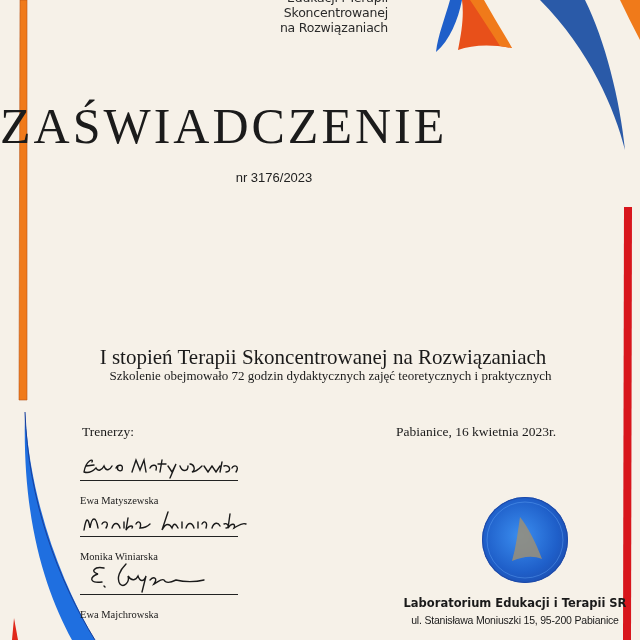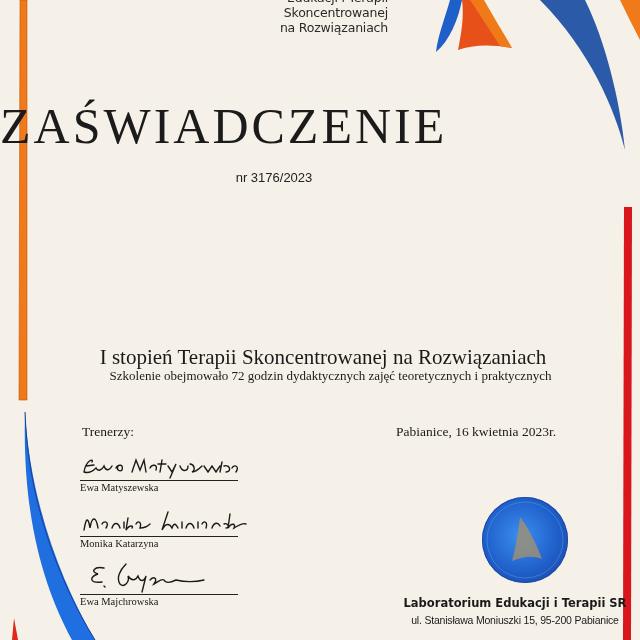--- a/index.html
+++ b/index.html
@@ -41,21 +41,21 @@
       font-size: 21px; font-family: "Liberation Serif", serif; padding-left: 6px; box-sizing: border-box; margin-top: 12px;
     }
     .hours {
       left: 0; width: 640px; top: 368px; text-align: center;
       font-size: 13px; font-family: "Liberation Serif", serif; padding-left: 21px; box-sizing: border-box;
     }
     .trainers-label { left: 82px; top: 424px; font-size: 13.5px; font-family: "Liberation Serif", serif; }
     .place-date { left: 396px; top: 424px; font-size: 13.5px; font-family: "Liberation Serif", serif; }
     .sig-block { left: 80px; width: 160px; }
     .sig-line { height: 1px; background: #222; width: 158px; }
-    .sig-name { font-size: 10.5px; font-family: "Liberation Serif", serif; margin-top: 1px; }
+    .sig-name { font-size: 10.5px; font-family: "Liberation Serif", serif; margin-top: 14px; }
     .sig-svg { display: block; }
     .seal {
       left: 482px; top: 497px; width: 86px; height: 86px; border-radius: 50%;
       background: radial-gradient(circle at 45% 45%, #3b8ef0 0%, #1f5fc9 55%, #1a3f9a 100%);
       box-shadow: 0 0 0 1px #1e4aa8 inset;
     }
     .org-name {
       left: 380px; width: 270px; top: 596px; text-align: center;
       font-family: "DejaVu Sans", "Liberation Sans", sans-serif; font-weight: bold;
       font-size: 11.5px; color: #1a1a1a;
@@ -110,21 +110,21 @@
     </svg>
     <div class="sig-line"></div>
     <div class="sig-name">Ewa Matyszewska</div>
   </div>
 
   <div class="abs sig-block" style="top:508px;">
     <svg class="sig-svg" width="170" height="28" viewBox="0 0 170 28">
       <path d="M4 22 C6 10 8 8 10 20 C12 8 16 8 18 20 M22 16 C24 12 30 14 26 20 M32 20 C34 14 38 14 40 20 M44 14 L44 20 M48 10 L46 22 C50 16 54 18 52 20 M56 16 C58 12 62 14 60 20 C64 20 68 18 70 16 M88 4 L82 22 C86 14 90 16 92 20 C94 14 96 16 98 20 M102 14 L102 20 M106 20 C108 14 112 14 114 20 M118 14 L118 20 M122 16 C124 12 128 14 126 20 M132 20 C134 14 138 14 140 18 M144 16 C148 14 150 20 146 20 M150 6 L148 20 C152 14 156 16 154 20 C158 18 162 14 166 16" fill="none" stroke="#1a1a1a" stroke-width="1.4" stroke-linecap="round"></path>
     </svg>
     <div class="sig-line"></div>
-    <div class="sig-name">Monika Katarzyna</div>
+    <div class="sig-name">Monika Winiarska</div>
   </div>
 
   <div class="abs sig-block" style="top:562px;">
     <svg class="sig-svg" width="160" height="32" viewBox="0 0 160 32">
       <path d="M24 6 C14 4 10 10 18 12 C10 14 8 22 22 20 M24 24 L25 25 M46 2 C40 8 36 16 40 22 C44 26 50 20 48 14 C52 20 56 18 58 14 C60 20 64 20 66 14 L62 30 M70 18 C74 14 78 16 74 22 C78 20 82 16 84 18 C86 22 92 20 96 18 C104 20 116 20 124 18" fill="none" stroke="#1a1a1a" stroke-width="1.4" stroke-linecap="round"></path>
     </svg>
     <div class="sig-line"></div>
     <div class="sig-name">Ewa Majchrowska</div>
   </div>
 

